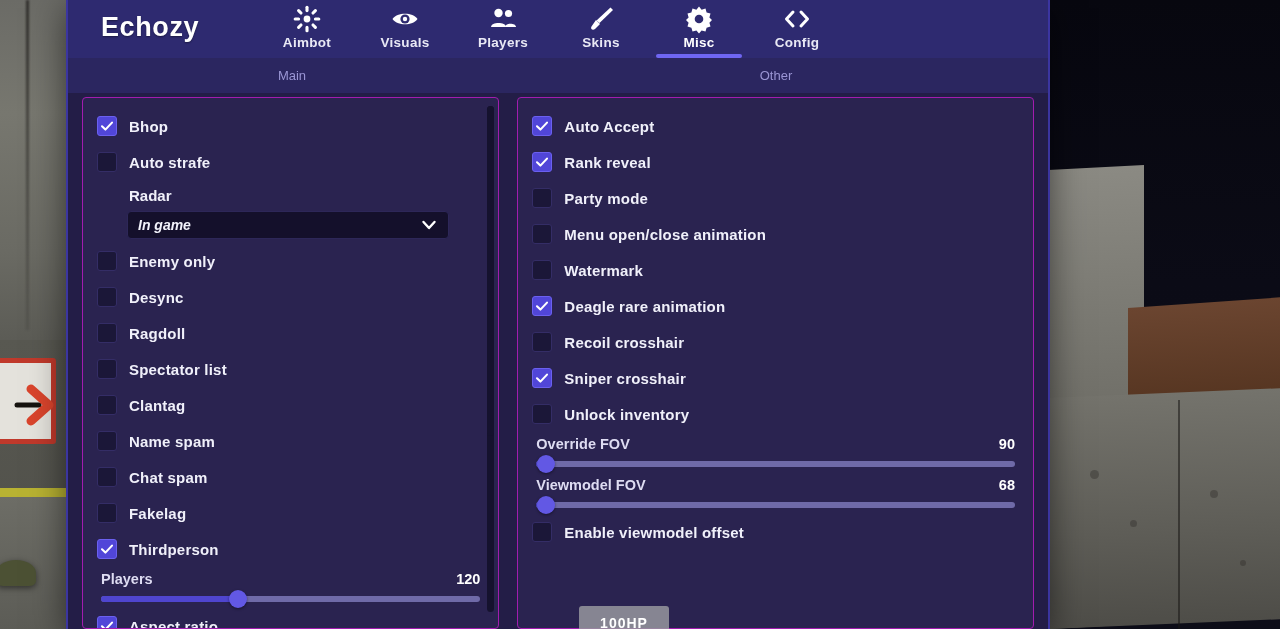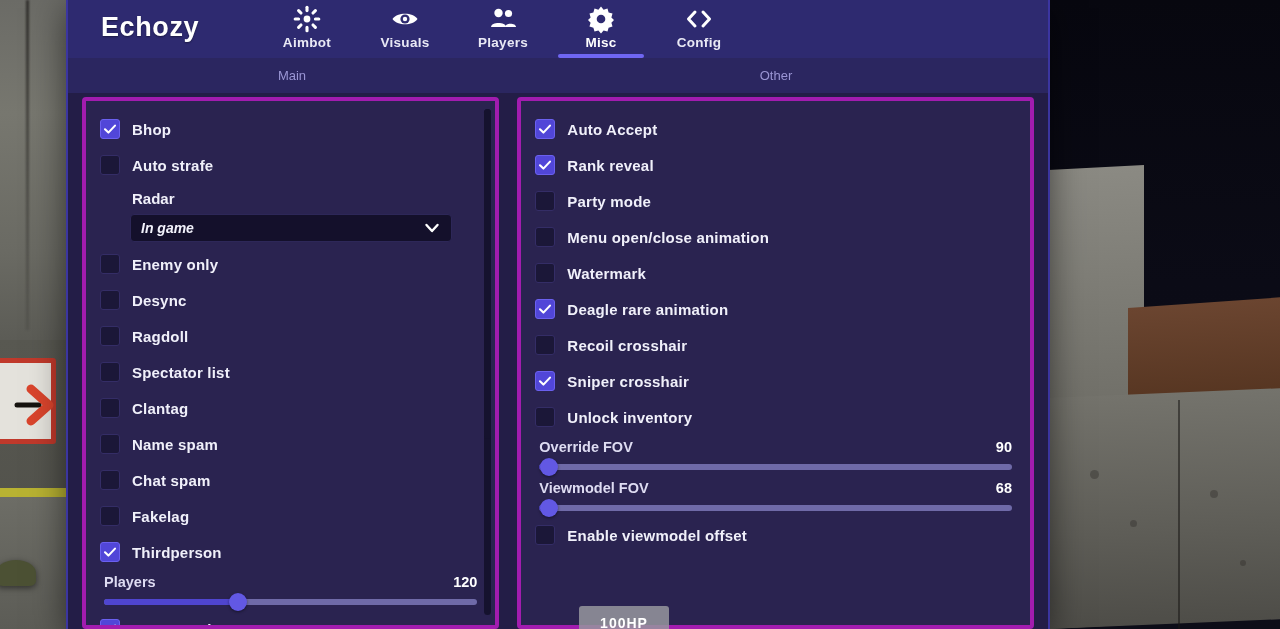--- a/index.html
+++ b/index.html
@@ -117,21 +117,21 @@
   }
   .ch-left { width: 448px; margin-left: 0; }
   .ch-right { width: 520px; }
 
   .body-area {
     position: relative; width: 100%; height: 536px;
     background: #231d47; display: flex; padding: 4px 14px 0 14px; gap: 18px;
   }
   .panel {
     position: relative; background: #2a2350;
-    border: 4px solid #a21caf; border-radius: 4px;
+    border: 1px solid #a21caf; border-radius: 4px;
     padding: 10px 14px 0 14px; overflow: hidden;
   }
   .panel-left  { width: 420px; }
   .panel-right { width: 520px; }
 
   .scrolltrack {
     position: absolute; right: 4px; top: 8px; width: 7px; height: 506px;
     background: #15122e; border-radius: 4px;
   }
   .scrollthumb {
@@ -269,20 +269,29 @@
             <svg width="30" height="30" viewBox="0 0 30 30">
               <circle cx="10.5" cy="9" r="4.2" fill="#fff"></circle>
               <circle cx="20.5" cy="9.5" r="3.6" fill="#fff"></circle>
               <path d="M3 23 C3 17.5 18 17.5 18 23 Z" fill="#fff"></path>
               <path d="M17 23 C17 18.5 28 18.5 28 23 Z" fill="#fff"></path>
             </svg>
           </span>
           <span class="t-label">Players</span>
         </div>
 
+        <div class="tab">
+          <span class="t-icon">
+            <svg width="30" height="30" viewBox="0 0 30 30">
+              <path d="M24.5 3.5 L27 6 L13.5 19 L10.5 16.5 Z" fill="#fff"></path>
+              <path d="M10 16 L14 20 L9 25 C6.5 27 4 24.5 5.5 22.5 Z" fill="#fff"></path>
+            </svg>
+          </span>
+          <span class="t-label">Skins</span>
+        </div>
 
         <div class="tab active">
           <span class="t-icon">
             <svg width="30" height="30" viewBox="0 0 30 30">
               <path fill="#fff" d="M15 2.6 l2.6 3.1 3.9 -1.1 1.1 3.9 3.9 1.1 -1.1 3.9
                    2.6 2.6 -2.6 2.6 1.1 3.9 -3.9 1.1 -1.1 3.9 -3.9 -1.1 -2.6 3.1
                    -2.6 -3.1 -3.9 1.1 -1.1 -3.9 -3.9 -1.1 1.1 -3.9 -2.6 -2.6
                    2.6 -2.6 -1.1 -3.9 3.9 -1.1 1.1 -3.9 3.9 1.1 Z"></path>
               <circle cx="15" cy="15" r="4.3" fill="#2e2a70"></circle>
             </svg>

